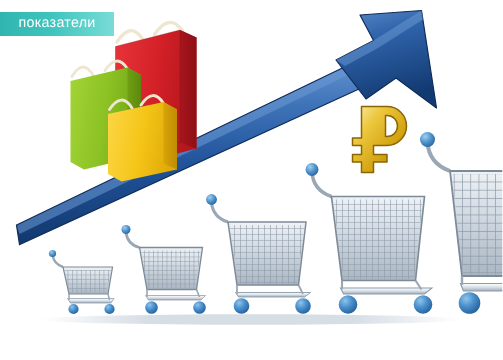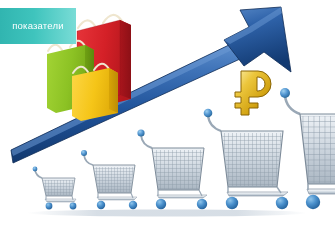--- a/index.html
+++ b/index.html
@@ -23,21 +23,21 @@
     top: 0;
     width: 335px;
     height: 220px;
   }
   
   #badge {
     position: absolute;
     left: 0;
     top: 8px;
     width: 76px;
-    height: 36px;
+    height: 16px;
     background: linear-gradient(90deg, #31b5b0 0%, #3fc4bd 45%, #79dcd6 100%);
     display: flex;
     align-items: center;
     justify-content: center;
     z-index: 30;
   }
   #badge-label {
     color: #ffffff;
     font-family: "Liberation Sans", sans-serif;
     font-size: 9.5px;

